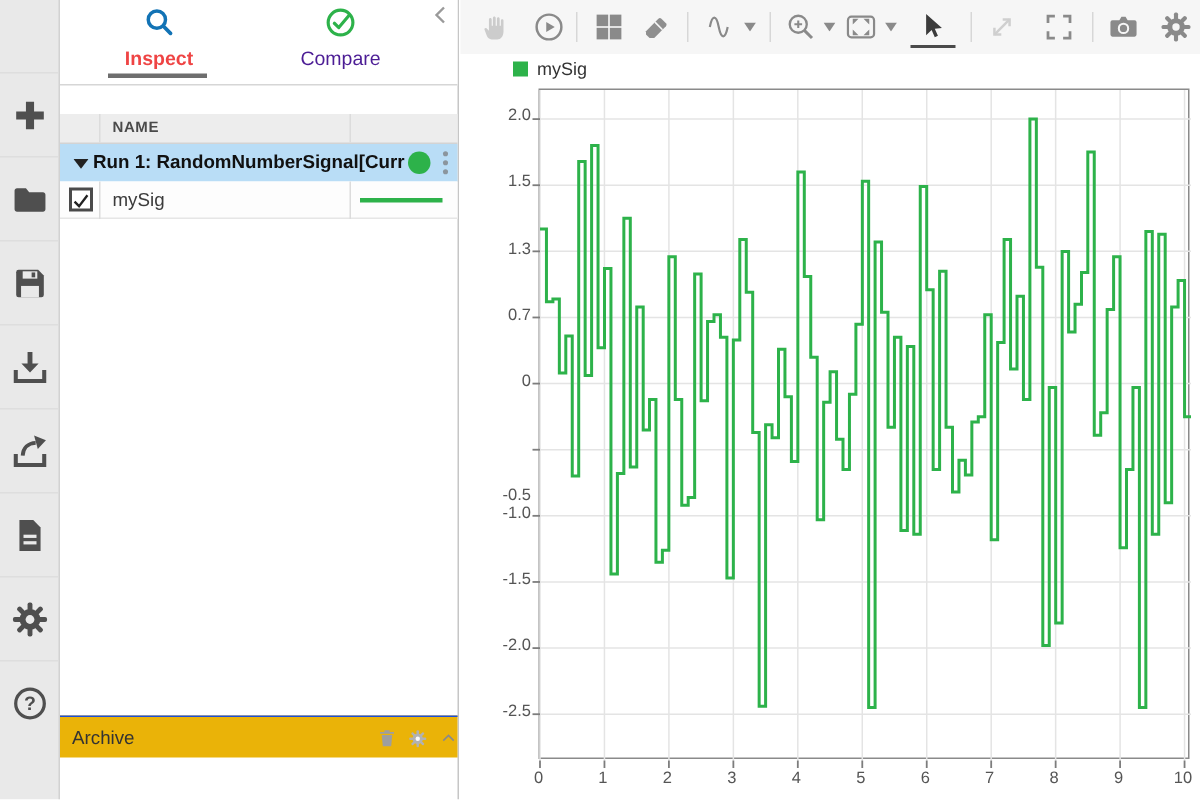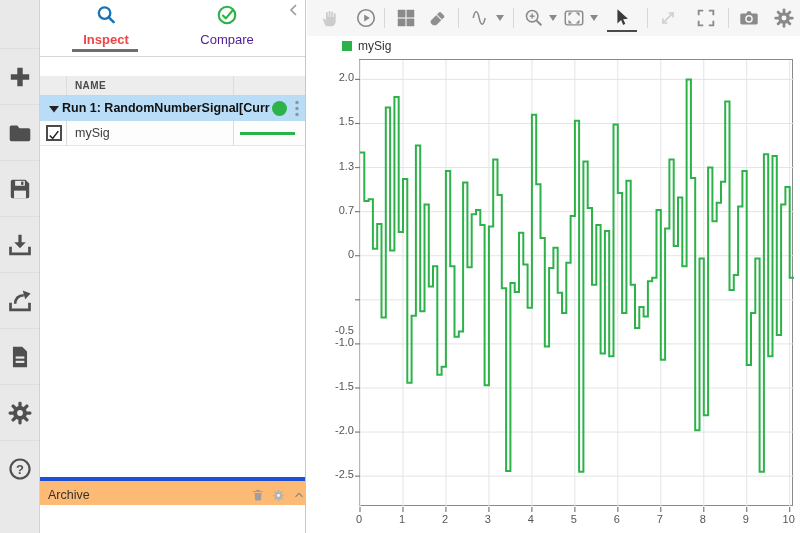--- a/index.html
+++ b/index.html
@@ -50,21 +50,21 @@
   .kebab { position:absolute; left:251px; top:3px; width:12px; height:19px; cursor:pointer; }
 
   .signal-row { position:absolute; left:0; top:121px; width:100%; height:25px;
     background:#fdfdfd; border-bottom:1px solid #e6e6e6; cursor:pointer; }
   .checkbox { position:absolute; left:6px; top:4px; width:16px; height:16px;
     border:2px solid #4a4a4a; background:#fff; cursor:pointer; }
   .signal-name { position:absolute; left:35px; top:5px; font-size:12.5px; color:#3c3c3c; }
   .line-swatch { position:absolute; left:200px; top:11px; width:55px; height:3px; background:#2db24a; }
 
   .archive-bar, .properties-bar { position:absolute; left:0; width:100%; height:28px;
-    background:#fdba74; border-top:4px solid #1d4ed8; cursor:pointer; }
+    background:#eab308; border-top:1px solid #1d4ed8; cursor:pointer; }
   .archive-bar { top:477px; } .properties-bar { top:505px; }
   .bar-label { position:absolute; left:8px; top:7px; font-size:12.5px; color:#333; }
   .bar-icon { position:absolute; top:7px; width:14px; height:14px; cursor:pointer; }
 
   
   .chart-panel { position:absolute; left:307px; top:0; width:493px; height:533px; background:#fff; }
   .toolbar { position:absolute; left:0; top:0; width:100%; height:36px; background:#f6f6f6; }
   .tbtn { position:absolute; top:7px; width:22px; height:22px; cursor:pointer; }
   .tbtn svg { width:22px; height:22px; }
   .tcaret { position:absolute; top:15px; width:8px; height:6px; cursor:pointer; }

